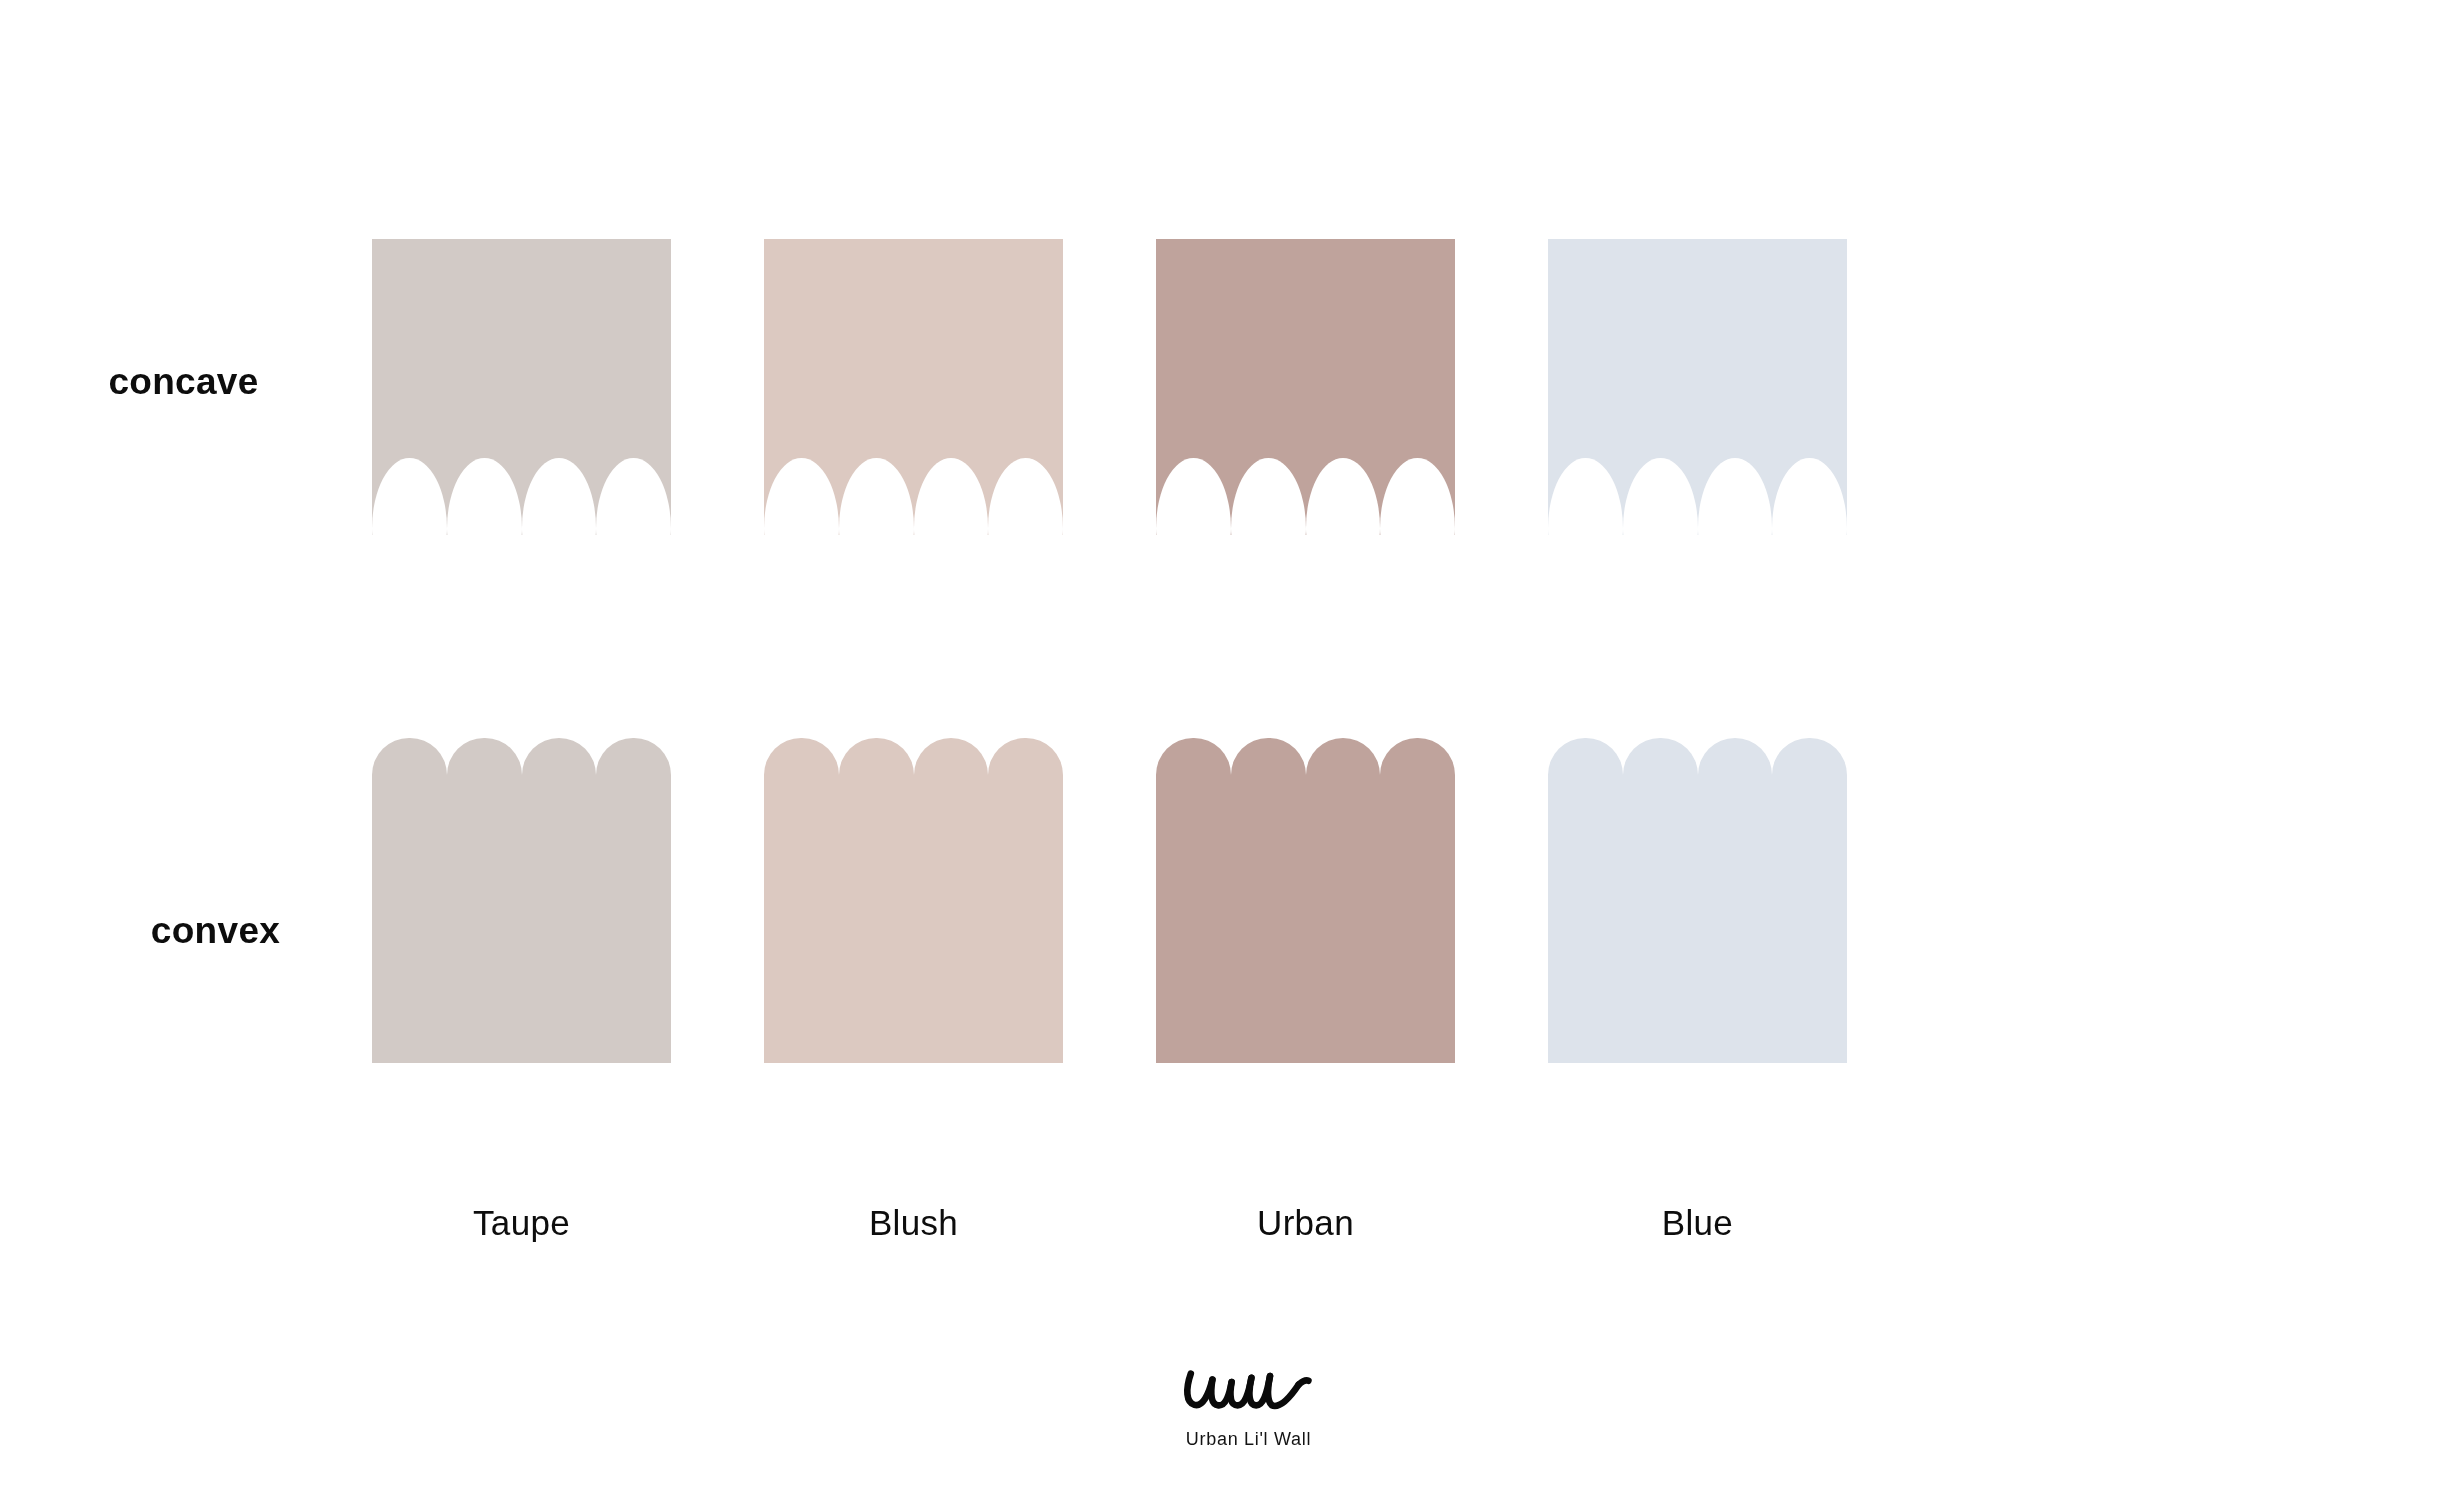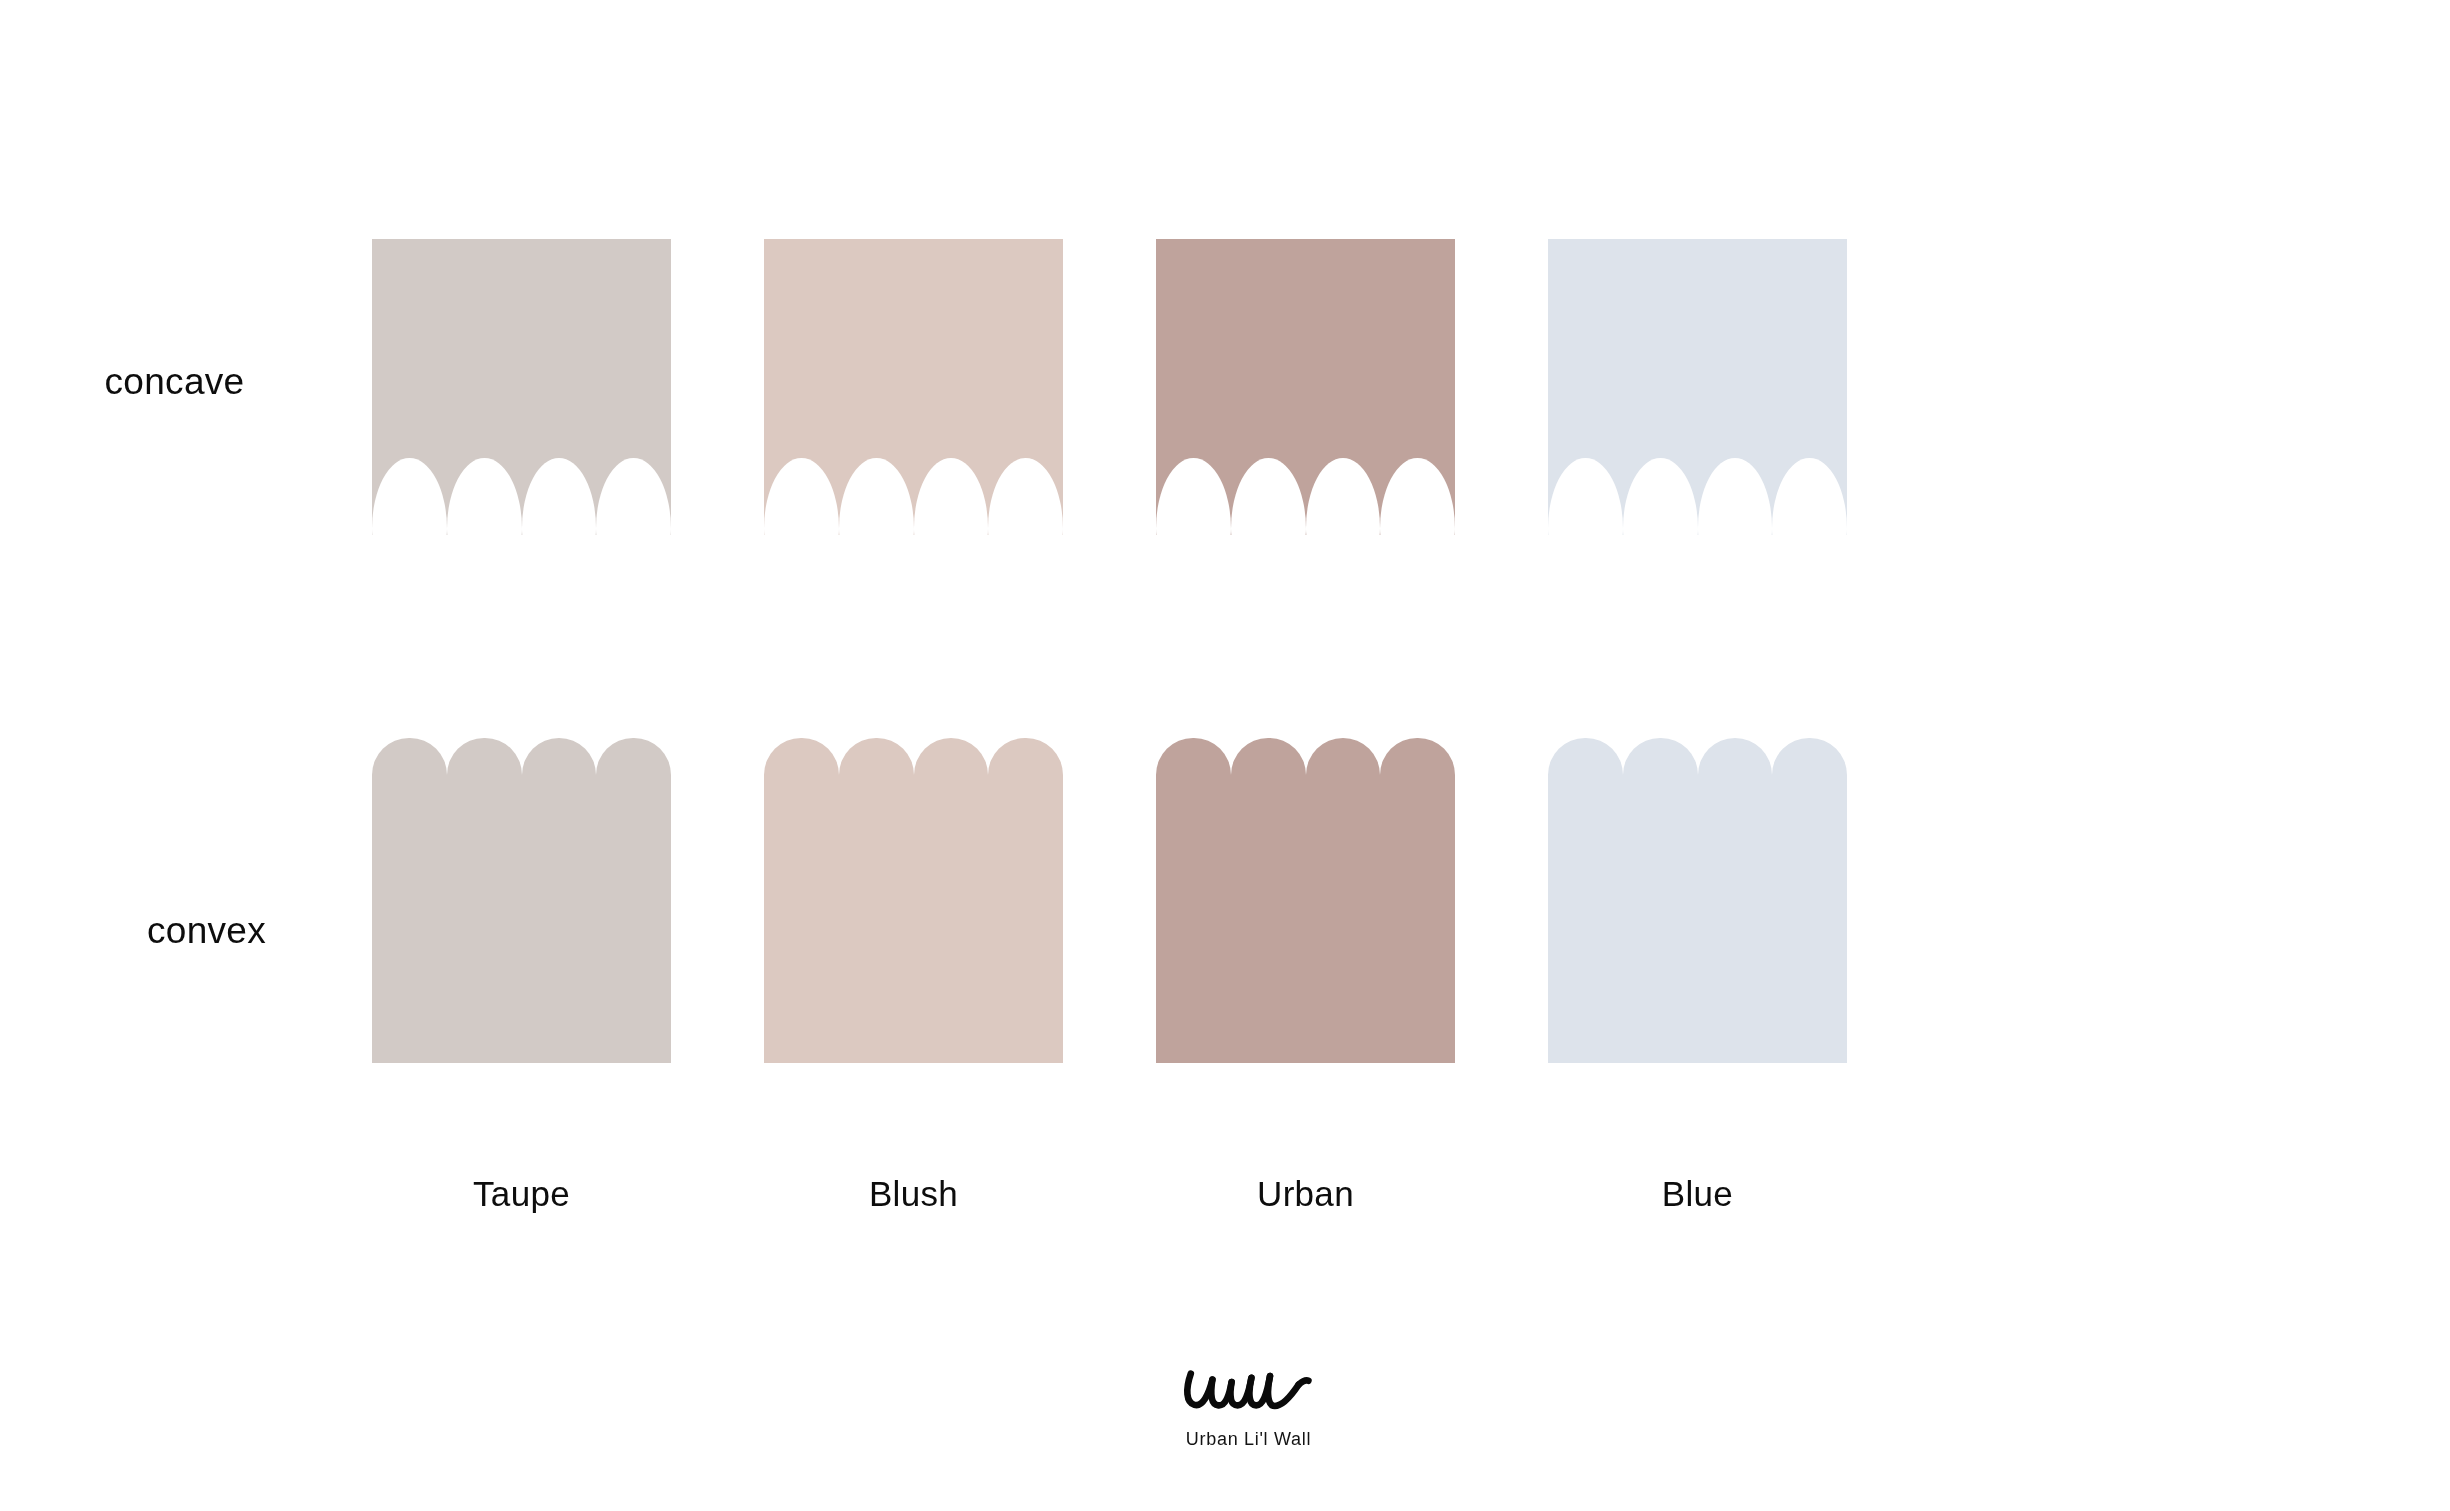--- a/index.html
+++ b/index.html
@@ -19,25 +19,25 @@
 
   .board {
     position: absolute;
     inset: 0;
     background: #ffffff;
   }
 
   
   .row-label {
     position: absolute;
-    left: 7px;
+    left: 16px;
     width: 335px;
     text-align: center;
     font-size: 37px;
-    font-weight: 400;
+    font-weight: 700;
     letter-spacing: 0.3px;
     color: #0d0d0d;
     font-family: "Liberation Sans", sans-serif;
   }
   .row-label.concave { top: 361px; }
   .row-label.convex  { top: 910px; padding-left: 32px; }
 
   
   .grid {
     position: absolute;
@@ -111,21 +111,21 @@
     position: absolute;
     top: 96px;
     left: 0;
     width: 299px;
     height: 229px;
   }
 
   
   .caption {
     position: absolute;
-    top: 1174px;
+    top: 1203px;
     left: 0;
     width: 299px;
     text-align: center;
     font-size: 35px;
     font-weight: 400;
     letter-spacing: 0.3px;
     color: #0d0d0d;
   }
 
   

